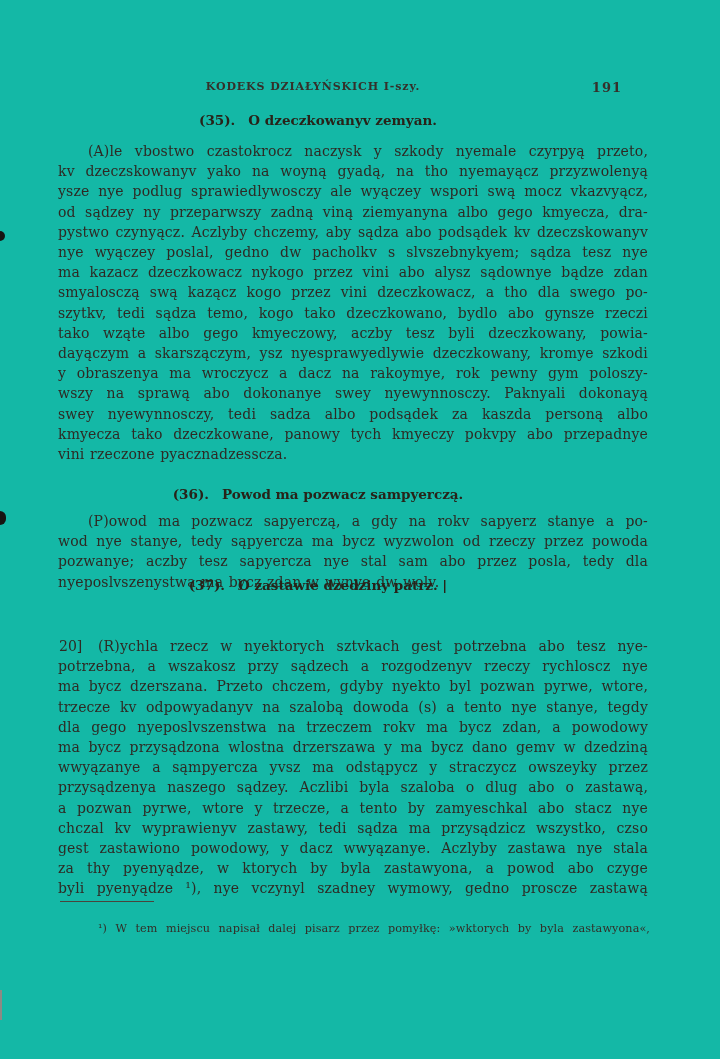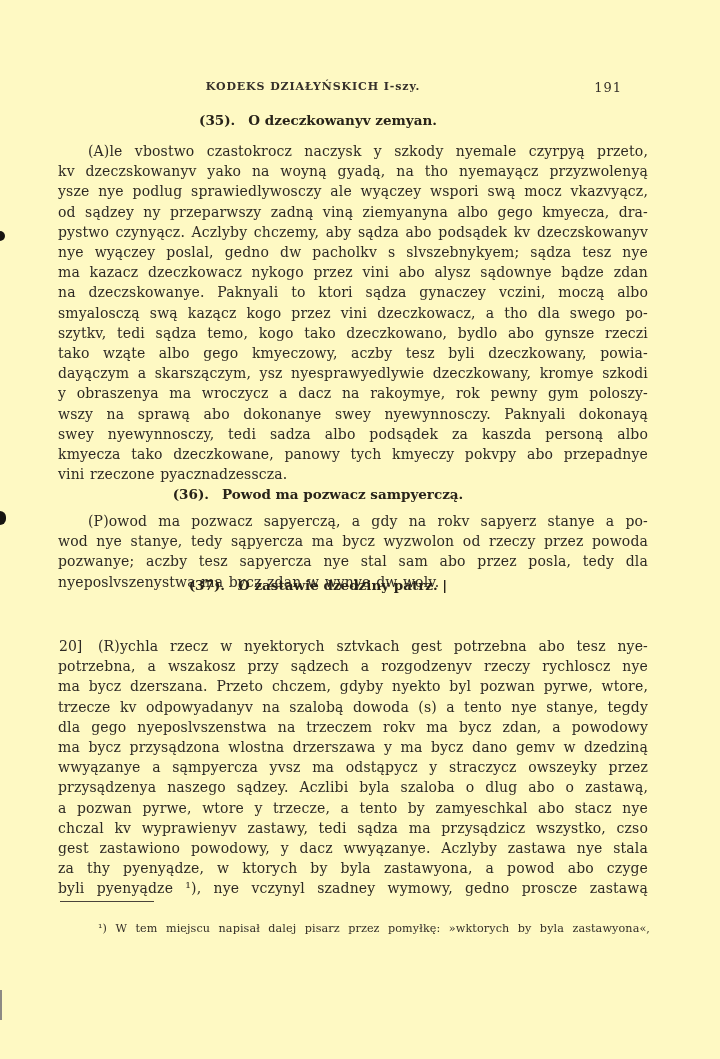--- a/index.html
+++ b/index.html
@@ -1,20 +1,20 @@
 <!DOCTYPE html>
 <html><head>
 <meta charset="utf-8">
 <style>
   html, body { margin: 0; padding: 0; background: #ffffff; }
   .page {
     position: relative;
     width: 720px;
     height: 1059px;
-    background: #fef9c3;
+    background: #14b8a6;
     overflow: hidden;
     font-family: "DejaVu Serif", "Liberation Serif", serif;
     color: #2e2a24;
   }
   .header-row {
     position: absolute;
     left: 58px; top: 80px;
     width: 590px; height: 18px;
   }
   .running-title {
@@ -24,20 +24,21 @@
     letter-spacing: 0.9px;
     font-weight: 700;
     color: #35302a;
   }
   .page-number {
     position: absolute;
     right: 26px; top: 0;
     font-size: 13px;
     letter-spacing: 1px;
     color: #35302a;
+    font-weight: bold;
   }
   .heading {
     position: absolute;
     left: 58px;
     width: 520px;
     padding-right: 70px;
     text-align: center;
     font-weight: 700;
     font-size: 13.5px;
     color: #282319;
@@ -117,21 +118,20 @@
     <span class="hn">(35).</span><span class="ht">O dzeczkowanyv zemyan.</span>
   </div>
   <div class="para p35">
       <div class="line indent">(A)le vbostwo czastokrocz naczysk y szkody nyemale czyrpyą przeto,</div>
       <div class="line">kv dzeczskowanyv yako na woyną gyadą, na tho nyemayącz przyzwolenyą</div>
       <div class="line">ysze nye podlug sprawiedlywosczy ale wyączey wspori swą mocz vkazvyącz,</div>
       <div class="line">od sądzey ny przeparwszy zadną viną ziemyanyna albo gego kmyecza, dra-</div>
       <div class="line">pystwo czynyącz. Aczlyby chczemy, aby sądza abo podsądek kv dzeczskowanyv</div>
       <div class="line">nye wyączey poslal, gedno dw pacholkv s slvszebnykyem; sądza tesz nye</div>
       <div class="line">ma kazacz dzeczkowacz nykogo przez vini abo alysz sądownye bądze zdan</div>
-      <div class="line">na dzeczskowanye. Paknyali to ktori sądza gynaczey vczini, moczą albo</div>
       <div class="line">smyalosczą swą kazącz kogo przez vini dzeczkowacz, a tho dla swego po-</div>
       <div class="line">szytkv, tedi sądza temo, kogo tako dzeczkowano, bydlo abo gynsze rzeczi</div>
       <div class="line">tako wząte albo gego kmyeczowy, aczby tesz byli dzeczkowany, powia-</div>
       <div class="line">dayączym a skarszączym, ysz nyesprawyedlywie dzeczkowany, kromye szkodi</div>
       <div class="line">y obraszenya ma wroczycz a dacz na rakoymye, rok pewny gym poloszy-</div>
       <div class="line">wszy na sprawą abo dokonanye swey nyewynnosczy. Paknyali dokonayą</div>
       <div class="line">swey nyewynnosczy, tedi sadza albo podsądek za kaszda personą albo</div>
       <div class="line">kmyecza tako dzeczkowane, panowy tych kmyeczy pokvpy abo przepadnye</div>
       <div class="line endline">vini rzeczone pyacznadzesscza.</div>
     </div>

